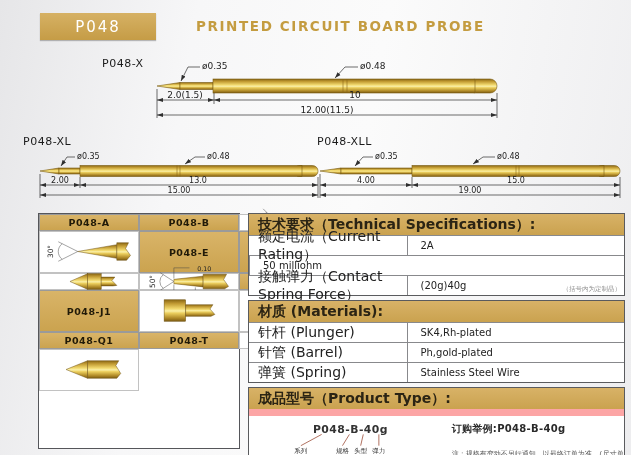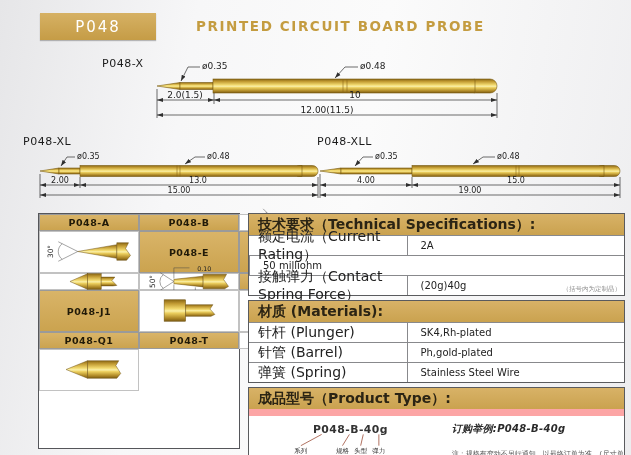--- a/index.html
+++ b/index.html
@@ -34,21 +34,21 @@
     font-size:14px;font-weight:bold;color:#2b2414;}
   .irow{display:flex;height:19px;border-top:1px solid #88898c;background:#fff;}
   .irow .lbl{flex:0 0 42%;display:flex;align-items:center;padding-left:9px;
     font-size:14px;color:#222;box-sizing:border-box;}
   .irow .val{flex:1;display:flex;align-items:center;padding-left:13px;
     font-size:10px;color:#222;border-left:1px solid #88898c;box-sizing:border-box;position:relative;}
   .mini-note{position:absolute;right:3px;bottom:1px;font-size:6.5px;color:#919191;}
   
   #product-content{display:flex;height:41px;background:#fff;border-top:7px solid #fca5a5;}
   #order-block{margin-left:26px;padding-top:6px;}
-  #order-example{font-size:10px;font-weight:bold;color:#2a2a2a;letter-spacing:.3px;font-style:italic;}
+  #order-example{font-size:10px;font-weight:bold;color:#2a2a2a;letter-spacing:.3px;}
   #order-note{font-size:7px;color:#555;margin-top:13px;font-family:Liberation Mono, monospace;}
   svg{display:block;}
 </style>
 </head>
 <body>
 
 <div id="page">
 
   <svg width="0" height="0" style="position:absolute">
     <defs>

